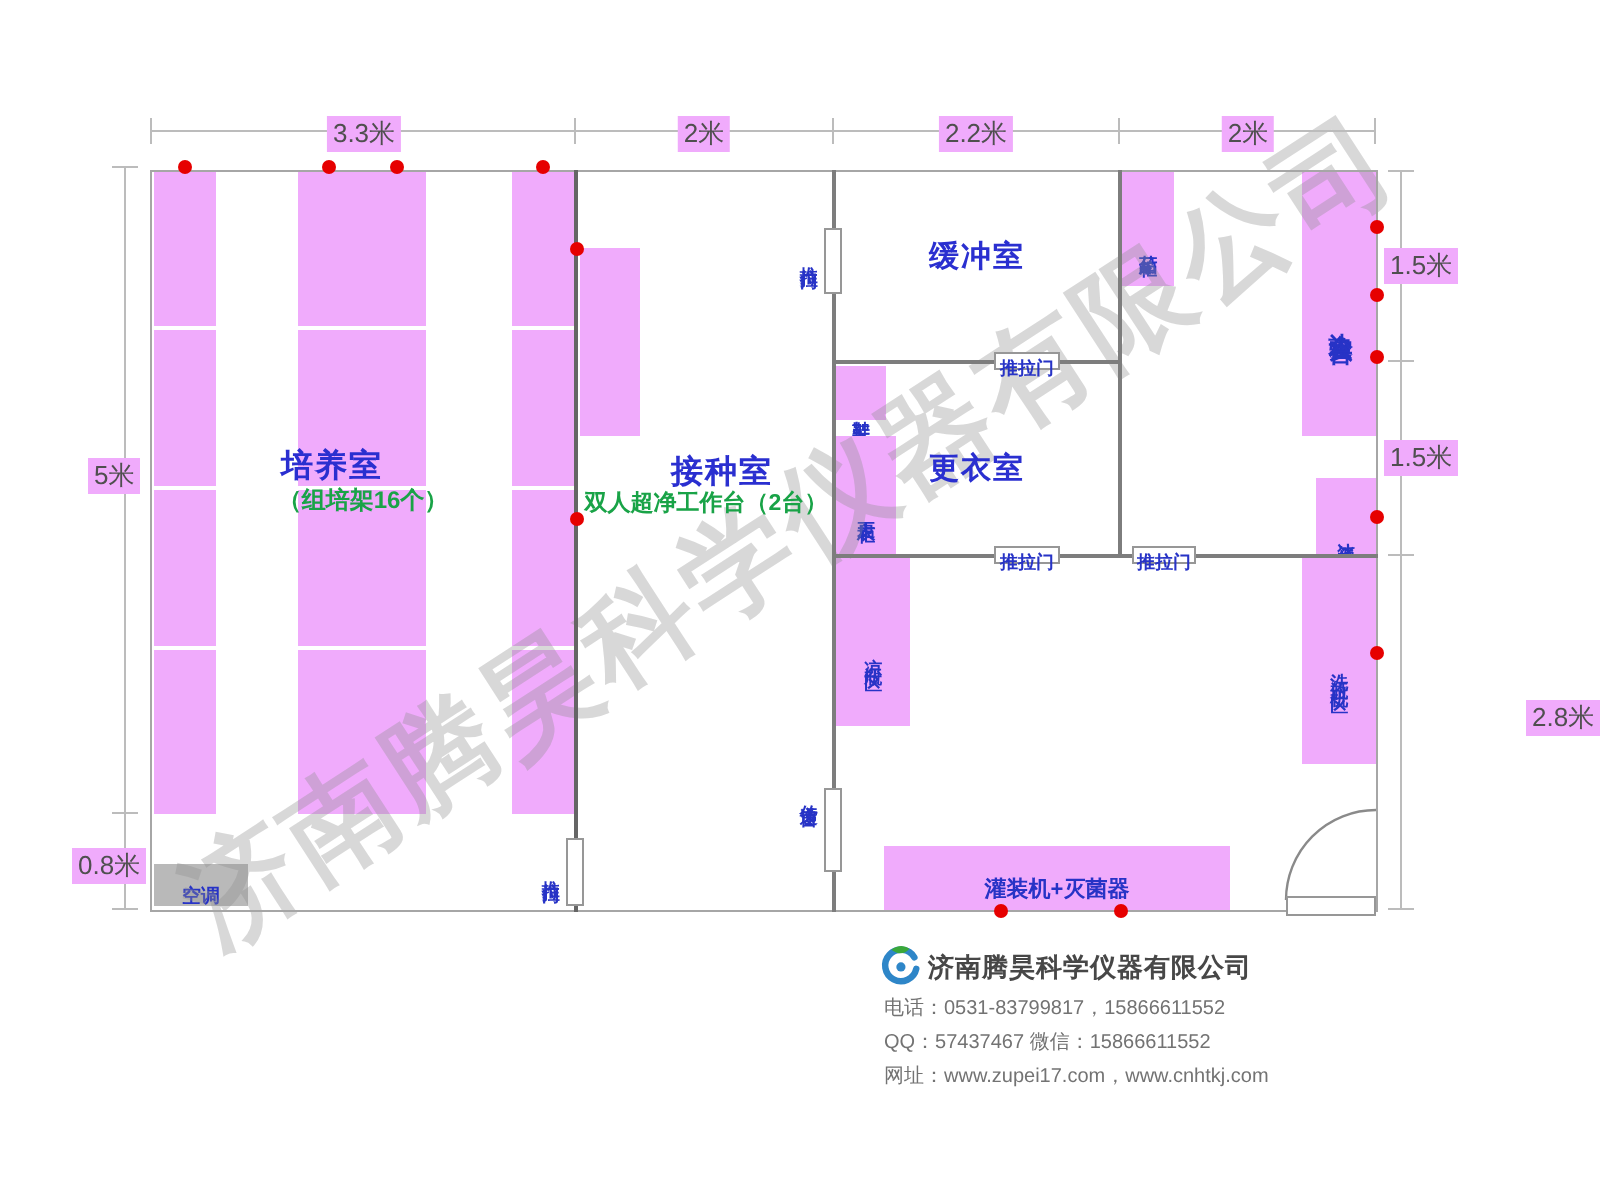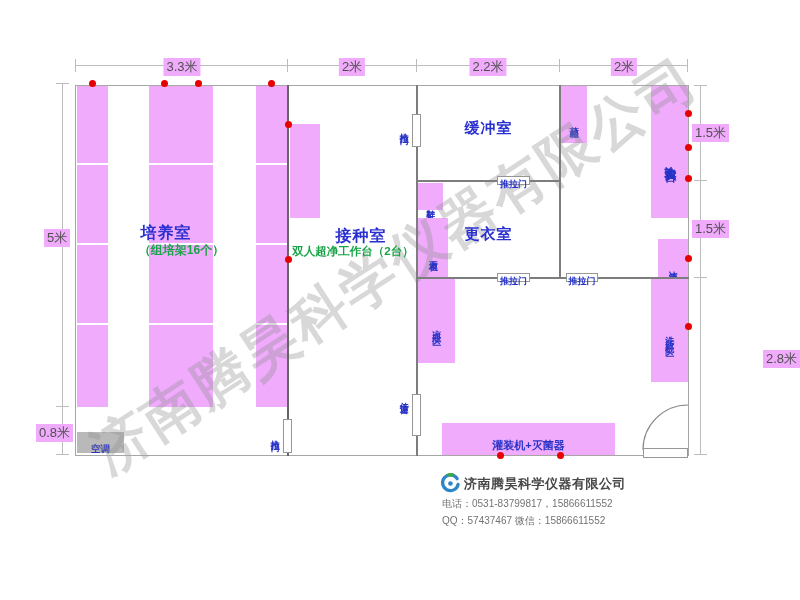--- a/index.html
+++ b/index.html
@@ -172,14 +172,15 @@
 
 
   <svg class="abs overlay" style="left:438px; top:471px;" width="23" height="23" viewBox="0 0 24 24">
     <path d="M20 8 A 8.2 8.2 0 1 0 21 14" fill="none" stroke="#2e86c8" stroke-width="3.4" stroke-linecap="round"></path>
     <path d="M8 4 Q 13 0.5 17.5 3.5 Q 13.5 8 8 4 Z" fill="#3aa83a"></path>
     <circle cx="13" cy="13" r="2.4" fill="#2e86c8"></circle>
   </svg>
   <div class="abs company-name" style="left:464px; top:475px;">济南腾昊科学仪器有限公司</div>
   <div class="abs contact" style="left:442px; top:497px;">电话：0531-83799817，15866611552</div>
   <div class="abs contact" style="left:442px; top:514px;">QQ：57437467    微信：15866611552</div>
+  <div class="abs contact" style="left:442px; top:531px;">网址：www.zupei17.com，www.cnhtkj.com</div>
 
 </div>
 
 </body></html>

